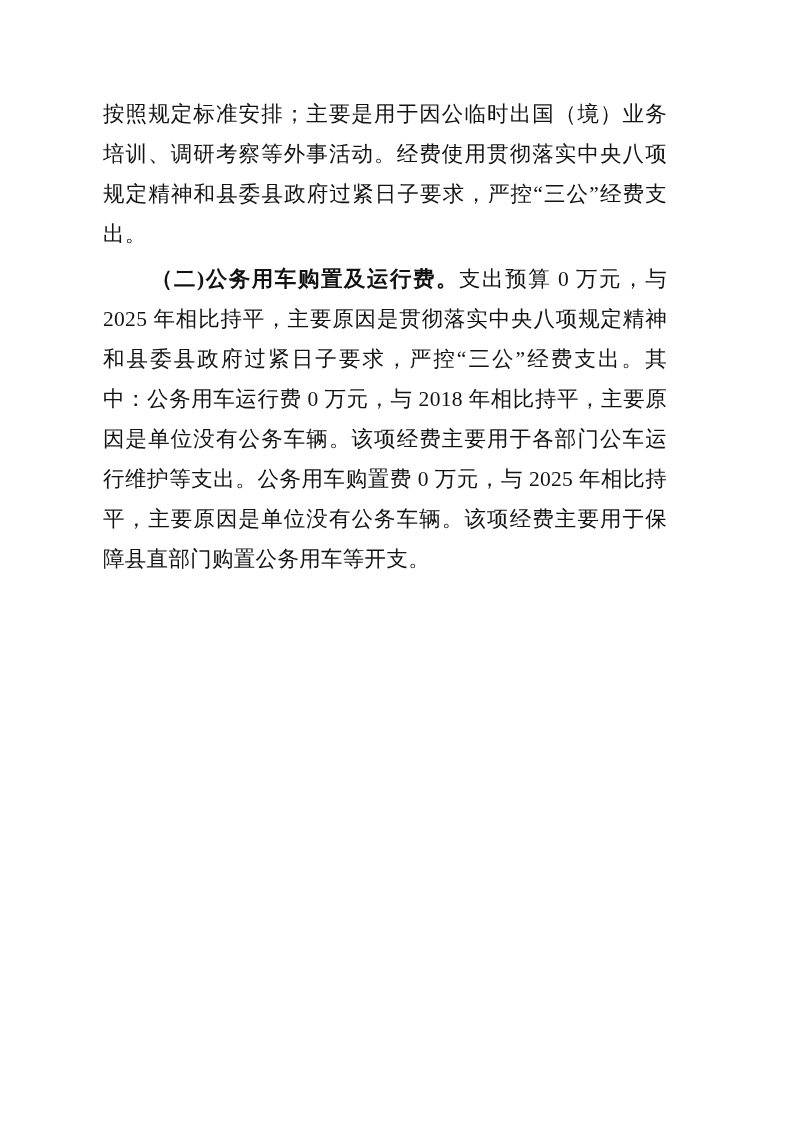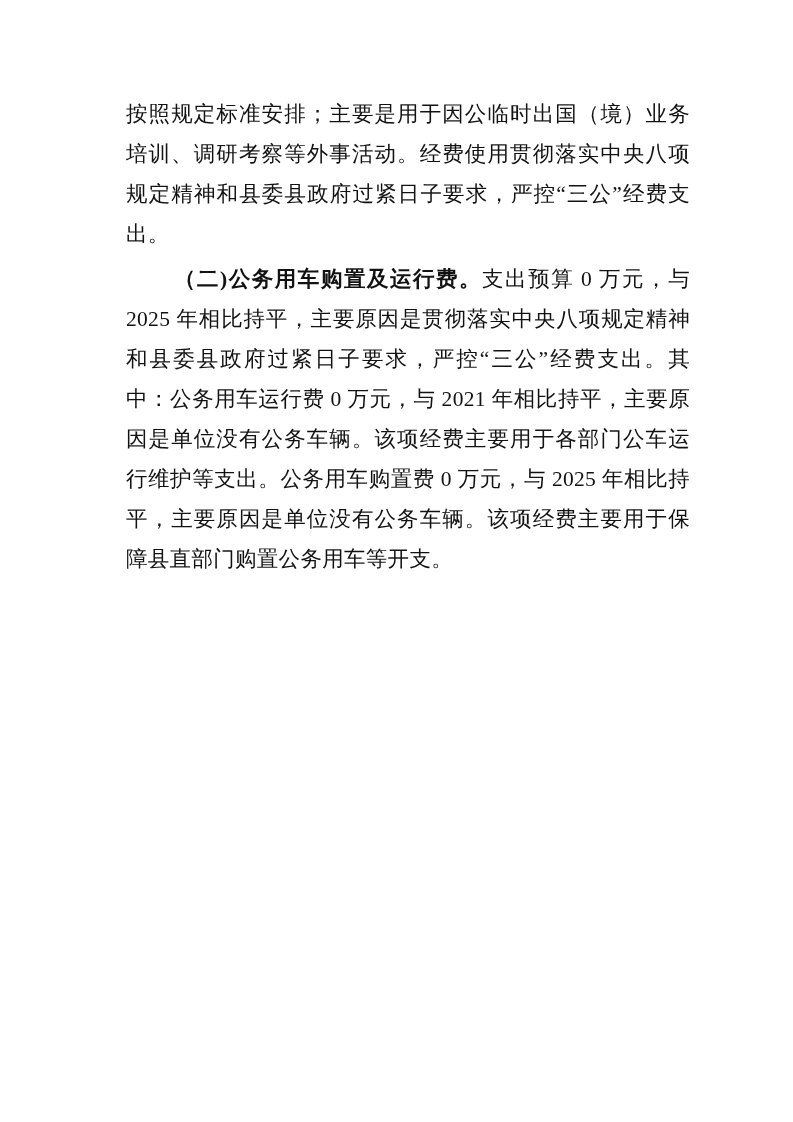--- a/index.html
+++ b/index.html
@@ -11,21 +11,21 @@
     position: relative;
     width: 793px;
     height: 1122px;
     background: #ffffff;
     overflow: hidden;
     font-family: "Liberation Serif", "DejaVu Serif", serif;
     color: #121212;
   }
   .content {
     position: absolute;
-    left: 126px;
+    left: 103px;
     top: 94px;
     width: 564px;
     font-size: 21.5px;
     line-height: 40px;
     text-align: justify;
     text-align-last: left;
     letter-spacing: 0.3px;
   }
   p.para {
     margin: 0;
@@ -40,17 +40,17 @@
   }
 </style>
 </head>
 <body>
 
 <div class="page">
   <div class="content">
 
     <p class="para"><span>按照规定标准安排；主要是用于因公临时出国（境）业务培训、调研考察等外事活动。经费使用贯彻落实中央八项规定精神和县委县政府过紧日子要求，严控“三公”经费支出。</span></p>
 
-    <p class="para section"><span class="section-head">（二)公务用车购置及运行费。</span><span>支出预算 0 万元，与 2025 年相比持平，主要原因是贯彻落实中央八项规定精神和县委县政府过紧日子要求，严控“三公”经费支出。其中：公务用车运行费 0 万元，与 2021 年相比持平，主要原因是单位没有公务车辆。该项经费主要用于各部门公车运行维护等支出。公务用车购置费 0 万元，与 2025 年相比持平，主要原因是单位没有公务车辆。该项经费主要用于保障县直部门购置公务用车等开支。</span></p>
+    <p class="para section"><span class="section-head">（二)公务用车购置及运行费。</span><span>支出预算 0 万元，与 2025 年相比持平，主要原因是贯彻落实中央八项规定精神和县委县政府过紧日子要求，严控“三公”经费支出。其中：公务用车运行费 0 万元，与 2018 年相比持平，主要原因是单位没有公务车辆。该项经费主要用于各部门公车运行维护等支出。公务用车购置费 0 万元，与 2025 年相比持平，主要原因是单位没有公务车辆。该项经费主要用于保障县直部门购置公务用车等开支。</span></p>
 
 
   </div>
 </div>
 
 </body></html>

